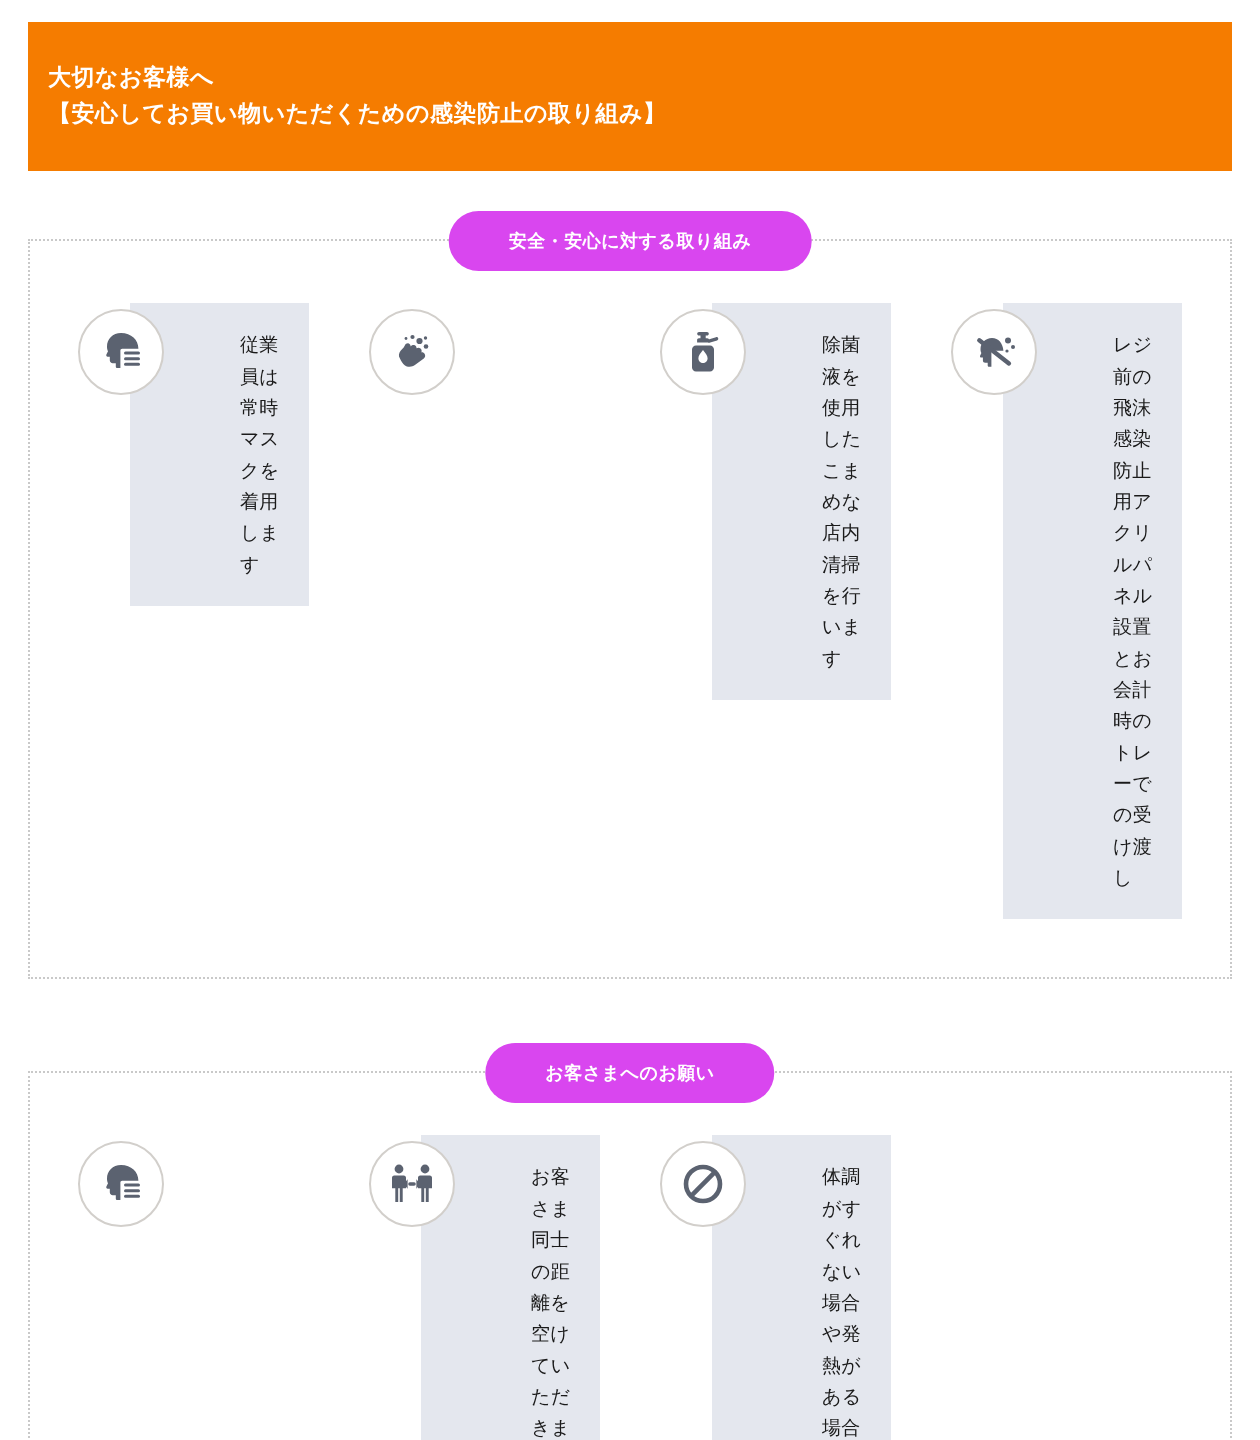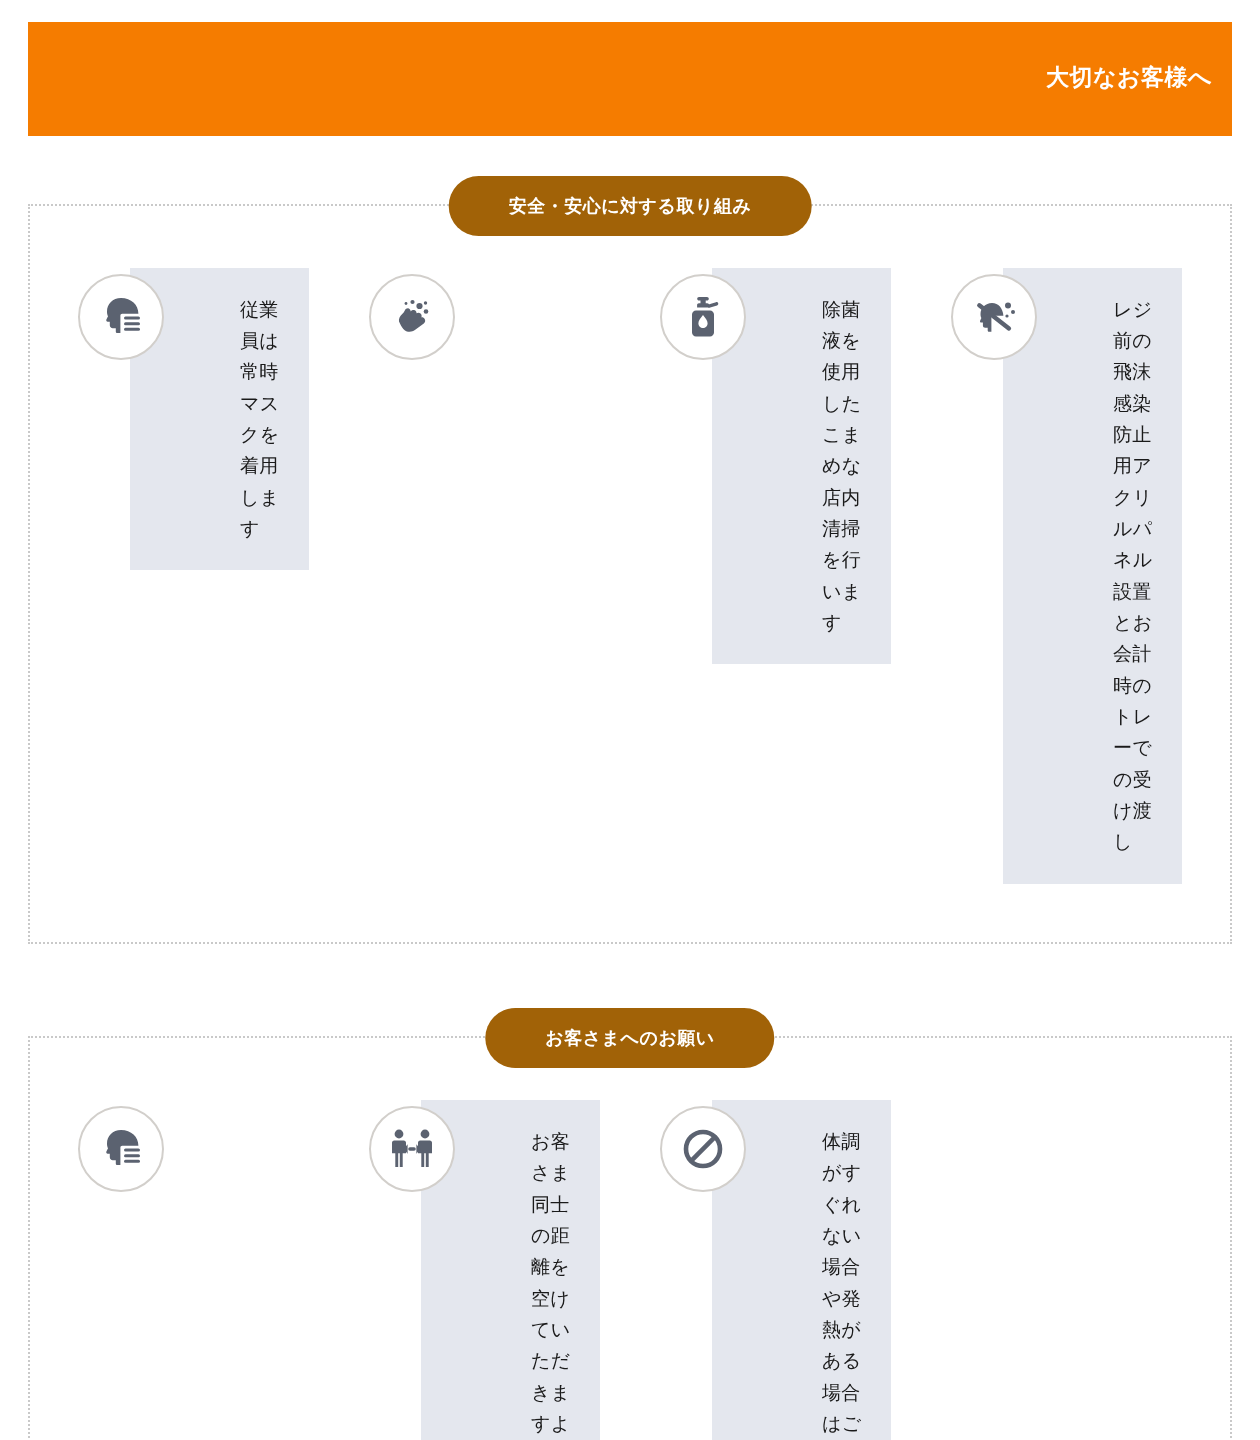--- a/index.html
+++ b/index.html
@@ -18,21 +18,21 @@
     width: 1260px;
     min-height: 1440px;
     box-sizing: border-box;
   }
 
   
   .banner {
     margin: 22px 28px 0 28px;
     background: #f57c00;
     color: #ffffff;
-    text-align: right;
+    text-align: left;
     padding: 38px 20px 40px 20px;
     box-sizing: border-box;
   }
   .banner-line {
     font-size: 23px;
     font-weight: bold;
     letter-spacing: 0.5px;
     line-height: 1.55;
   }
 
@@ -44,21 +44,21 @@
     box-sizing: border-box;
   }
   .section-1 { margin-top: 68px; padding: 62px 48px 58px 48px; }
   .section-2 { margin-top: 92px; padding: 62px 48px 70px 48px; font-family: Liberation Serif, serif; }
 
   .section-title {
     position: absolute;
     top: -30px;
     left: 50%;
     transform: translateX(-50%);
-    background: #a16207;
+    background: #d946ef;
     color: #ffffff;
     border-radius: 34px;
     font-size: 18px;
     font-weight: bold;
     padding: 18px 60px;
     white-space: nowrap;
     letter-spacing: 0.5px;
   }
 
   .grid {
@@ -104,20 +104,21 @@
   }
   .icon-badge svg { display: block; }
 </style>
 </head>
 <body>
 
 <div class="page">
 
   <div class="banner">
     <div class="banner-line">大切なお客様へ</div>
+    <div class="banner-line">【安心してお買い物いただくための感染防止の取り組み】</div>
   </div>
 
   <div class="section section-1">
     <div class="section-title">安全・安心に対する取り組み</div>
     <div class="grid">
 
       <div class="item">
         <div class="icon-badge">
           <svg width="52" height="52" viewBox="0 0 52 52">
             <g fill="#5b6270">

